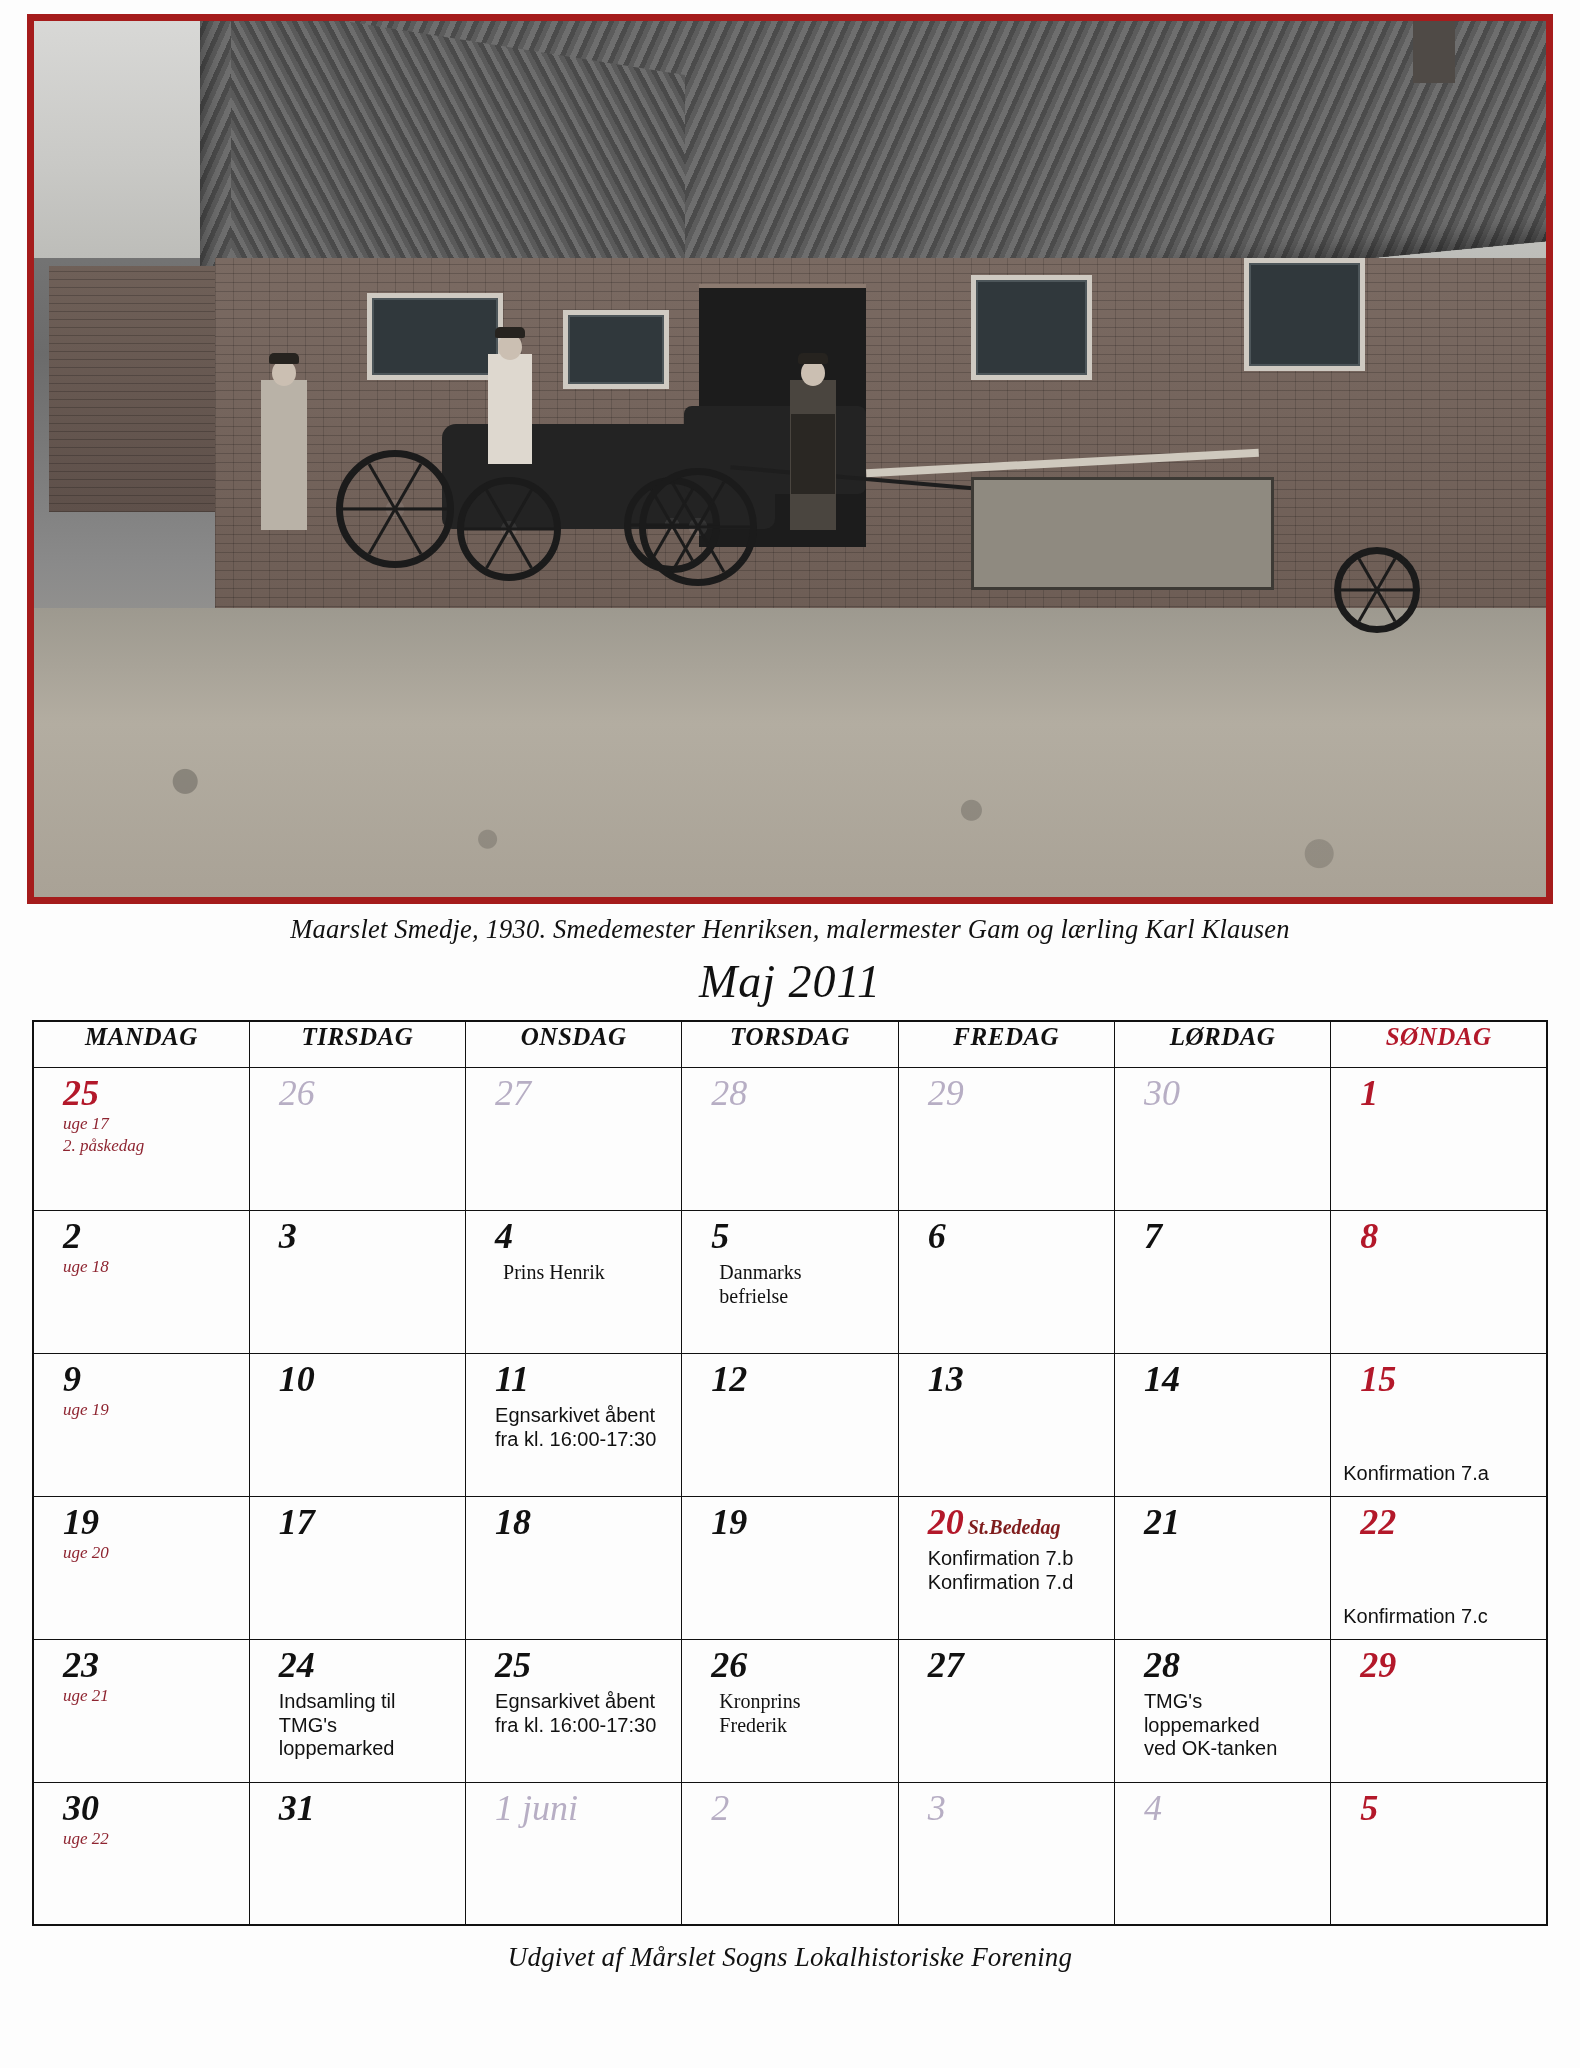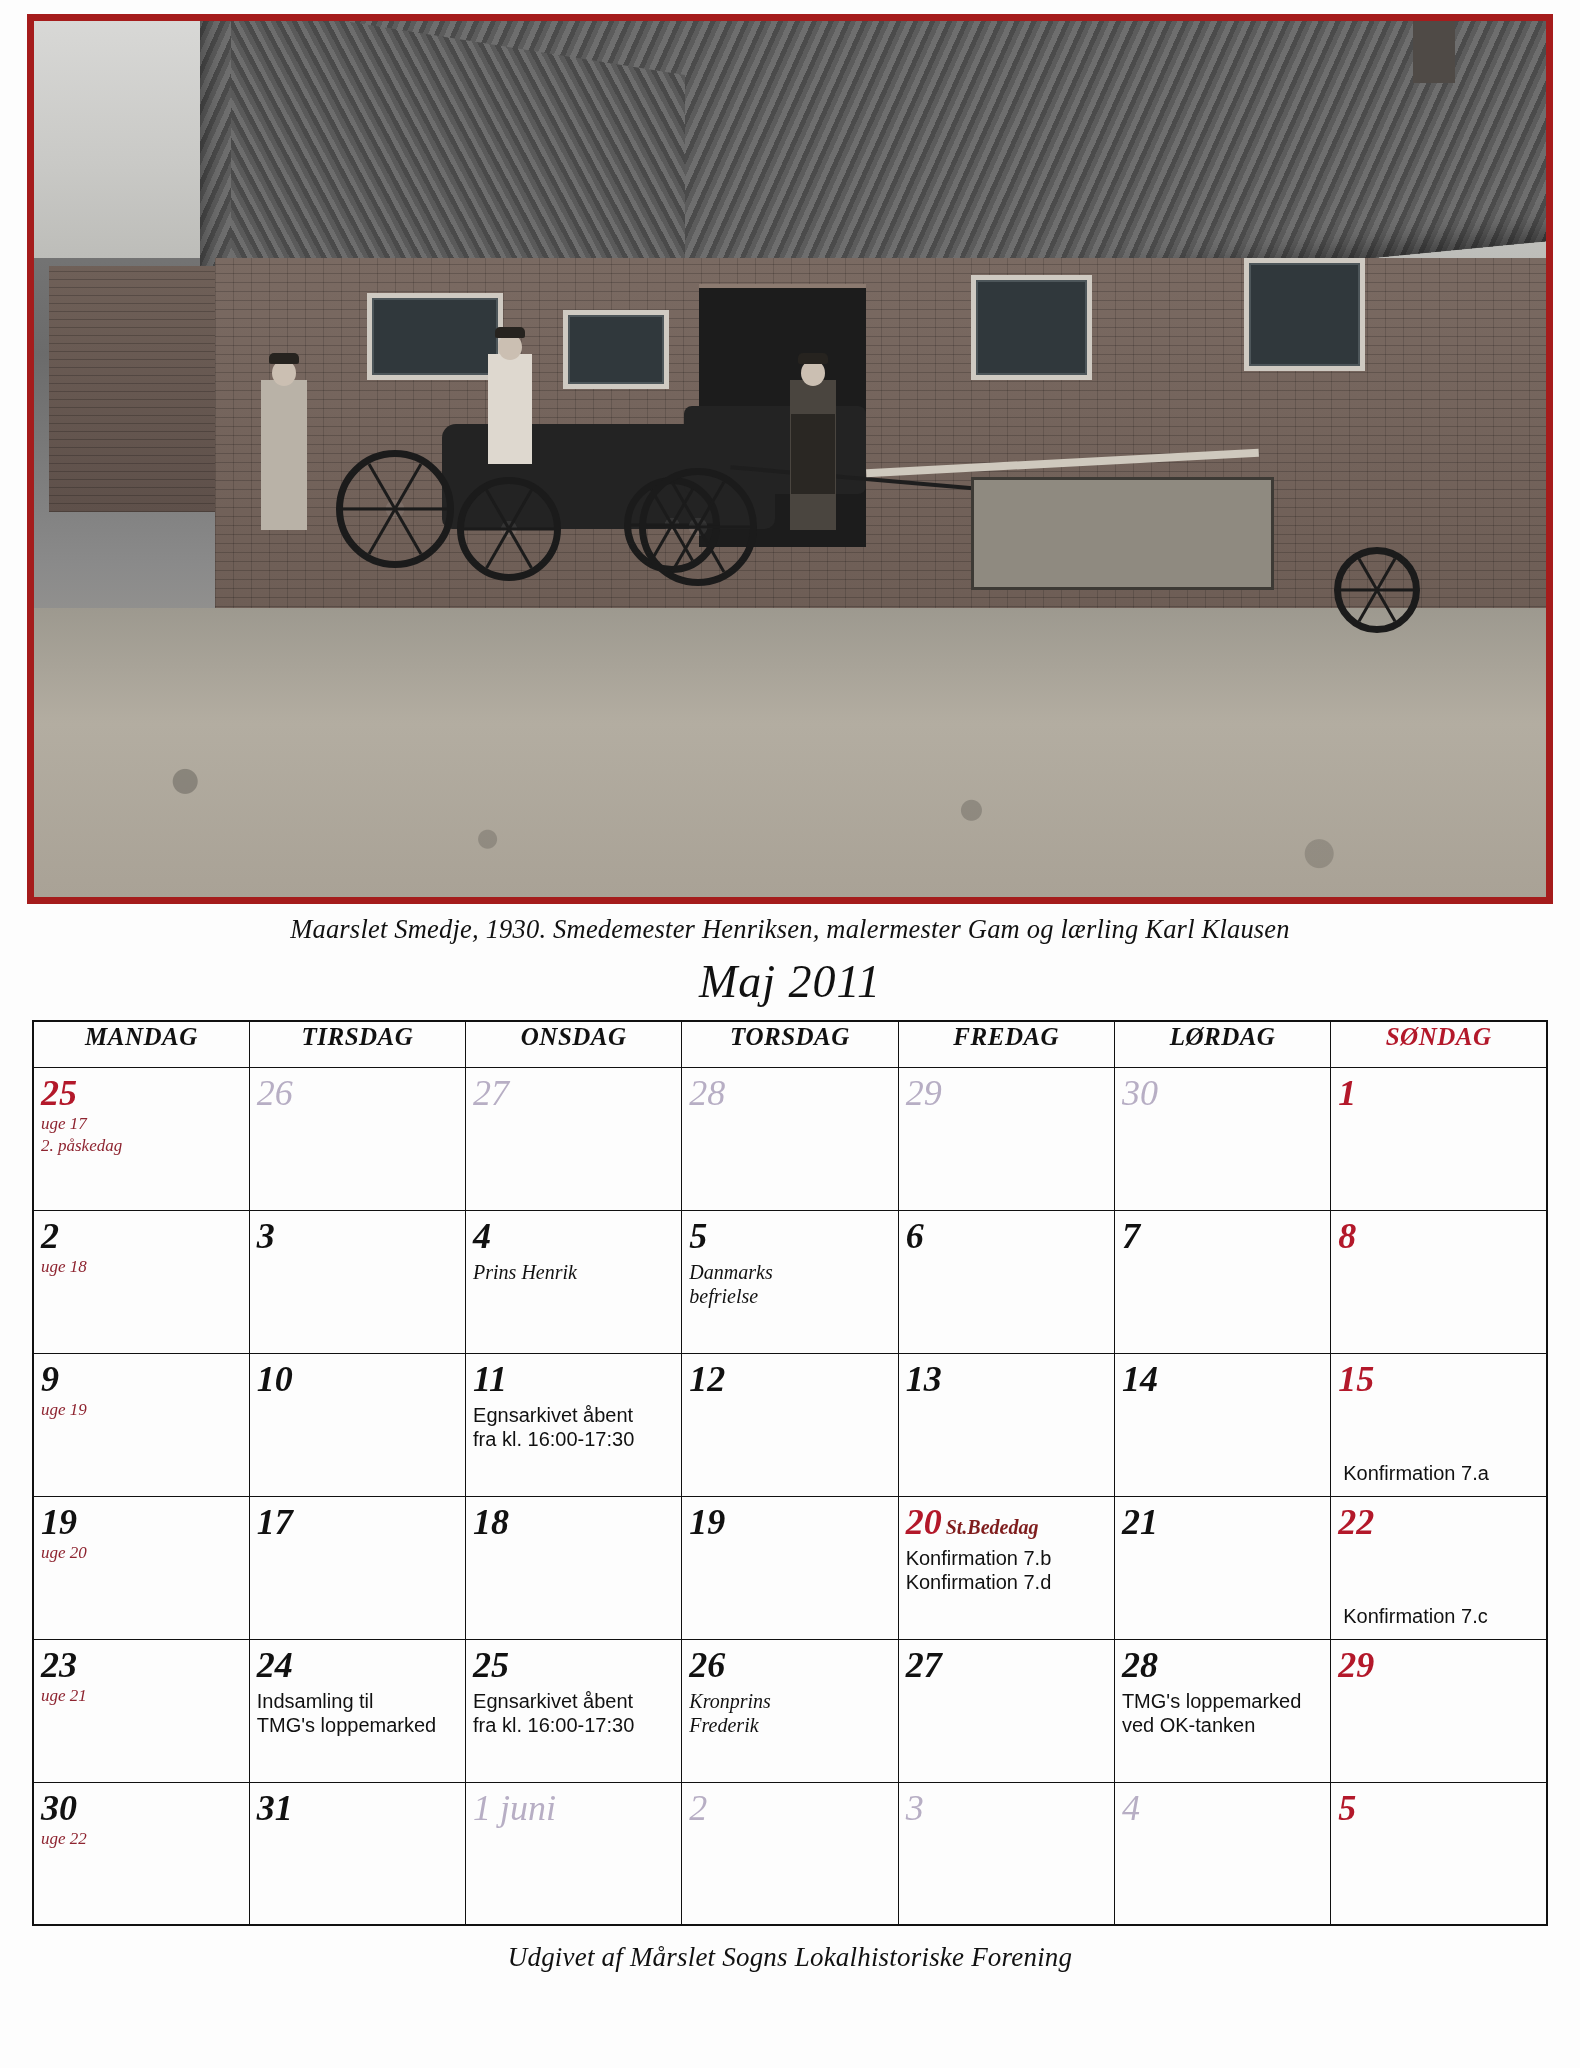--- a/index.html
+++ b/index.html
@@ -204,21 +204,21 @@
     height: 46px;
     font-style: italic;
     font-size: 25px;
     letter-spacing: .5px;
     text-align: center;
     font-weight: bold;
   }
   th.sun { color: #b3182a; }
   td.day {
     height: 143px;
-    padding: 7px 10px 4px 7px;
+    padding: 7px 10px 4px 29px;
     position: relative;
   }
   .dnum {
     font-size: 36px;
     font-weight: bold;
     font-style: italic;
     line-height: 1.05;
   }
   .dnum.red { color: #b3182a; }
   .dnum.out {
@@ -233,22 +233,22 @@
   }
   .note {
     font-family: "Liberation Sans", sans-serif;
     font-size: 20px;
     line-height: 1.18;
     margin-top: 6px;
     color: #111;
   }
   .note.serif-italic {
     font-family: "Liberation Serif", serif;
-    font-style: italic;
     font-size: 20px;
+    margin-left: 8px;
   }
   .note.bottom {
     position: absolute;
     left: 12px;
     bottom: 10px;
     margin-top: 46px;
   }
   .holiday-inline {
     font-size: 20px;
     font-style: italic;

